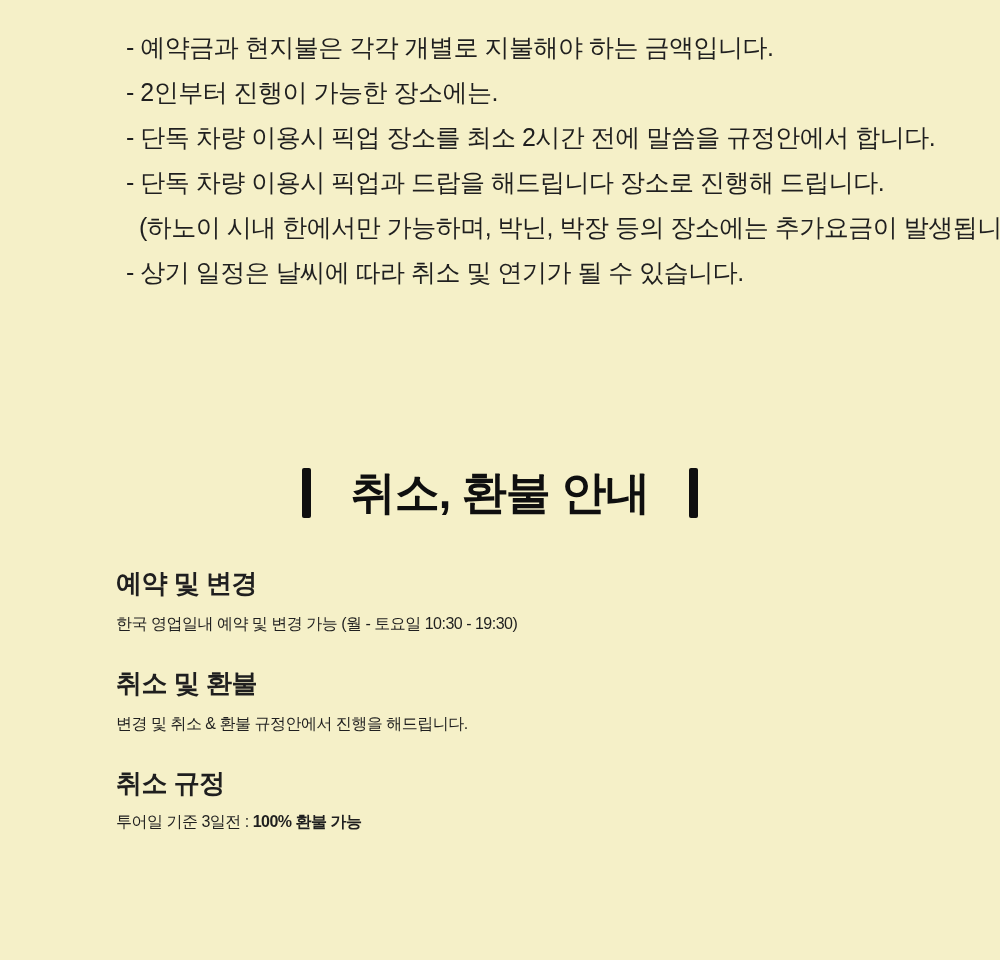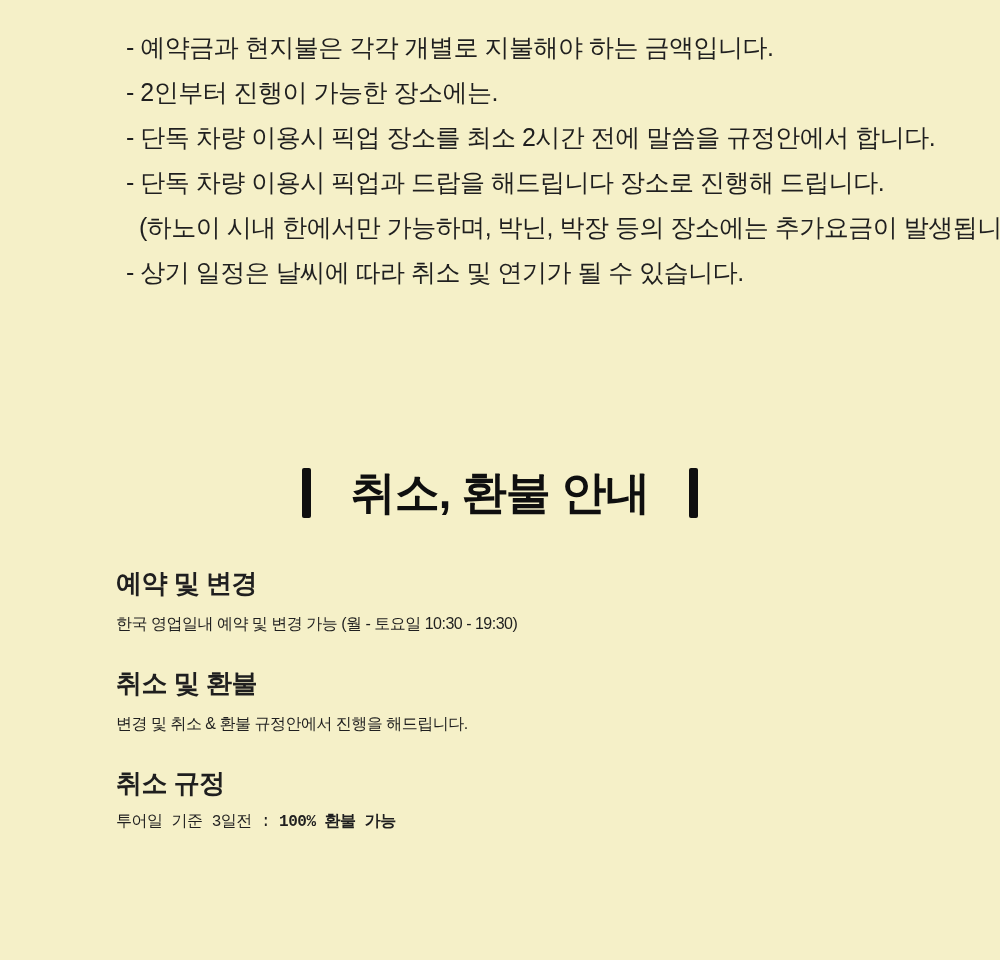--- a/index.html
+++ b/index.html
@@ -71,21 +71,21 @@
     line-height: 30px;
     letter-spacing: -0.5px;
   }
   .section-body {
     margin: 6px 0 0 0;
     font-size: 16px;
     line-height: 40px;
     letter-spacing: -0.5px;
     white-space: pre;
   }
-  .rule { margin: 4px 0 0 0; font-family: Liberation Mono, monospace; }
+  .rule { margin: 4px 0 0 0; }
   .rule strong { font-weight: 700; }
 </style>
 </head>
 <body style="--bg: #F5F0C8; --fg: #1F1F1F; --title: #0F0F0F;">
 
 <div class="page">
 
   <div class="notes">
     <p class="note">- 예약금과 현지불은 각각 개별로 지불해야 하는 금액입니다.</p>
     <p class="note">- 2인부터 진행이 가능한 장소에는.</p>

